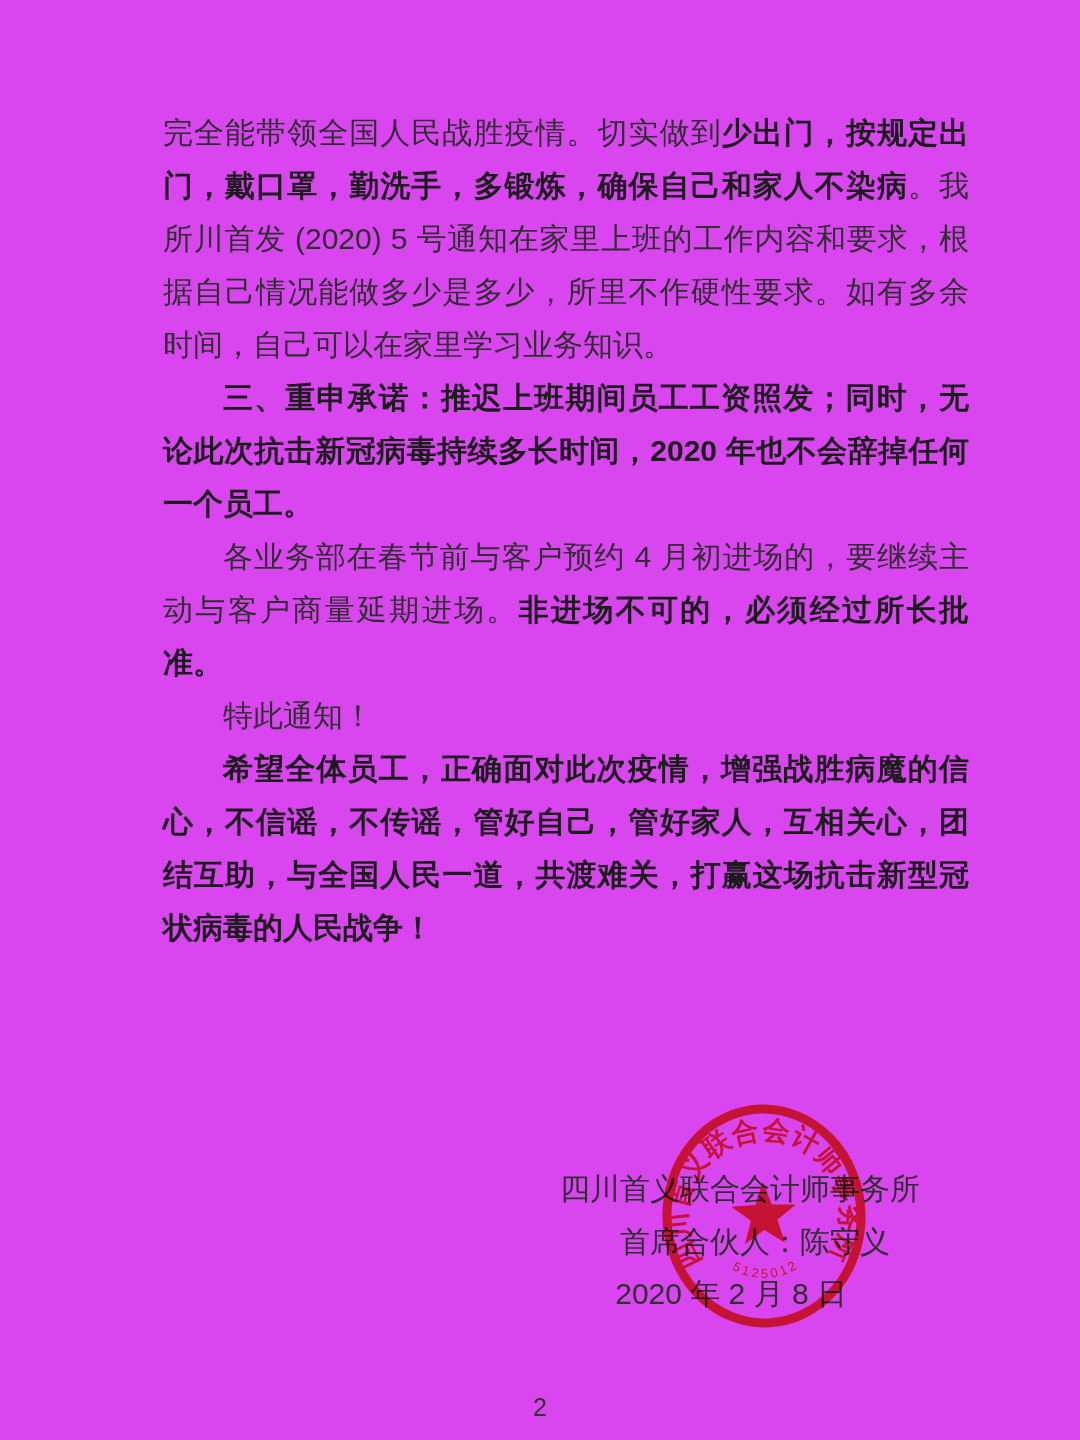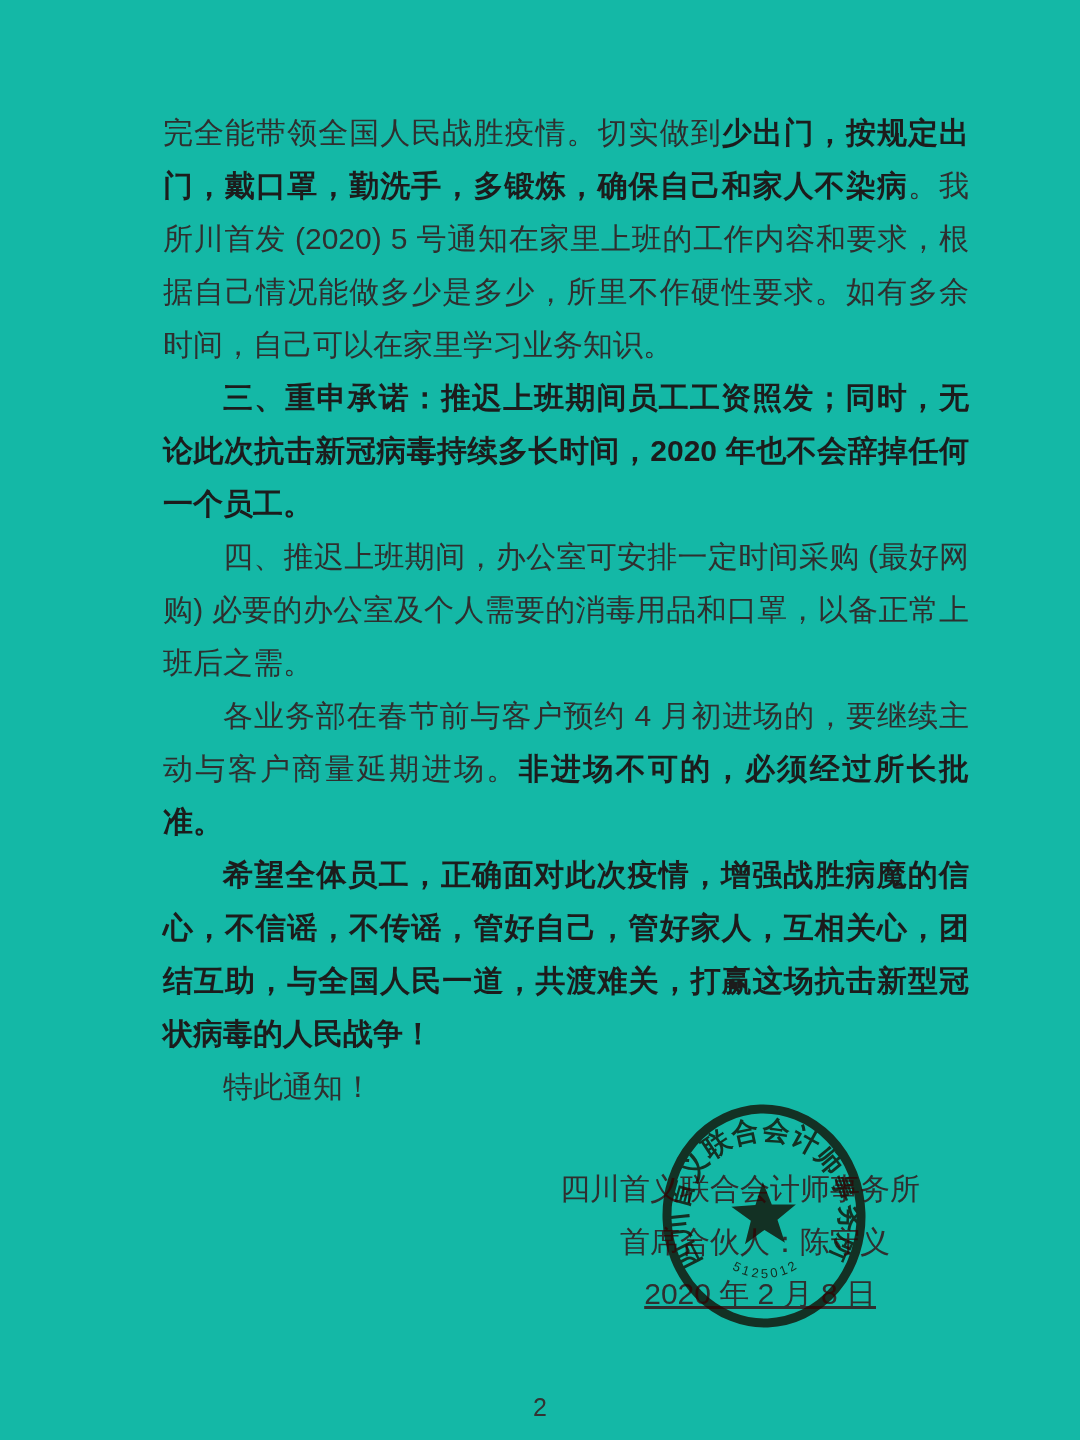--- a/index.html
+++ b/index.html
@@ -1,20 +1,20 @@
 <!DOCTYPE html>
 <html><head>
 <meta charset="utf-8">
 <style>
   html,body{margin:0;padding:0;background:#888;}
   .page{
     position:relative;
     width:1080px;height:1440px;
     margin:0 auto;
-    background:#14b8a6;
+    background:#d946ef;
     font-family:"Liberation Sans","DejaVu Sans",sans-serif;
     color:#2f2f2f;
     overflow:hidden;
   }
   .content{
     position:absolute;
     left:163px;top:106px;width:806px;
     font-size:30px;line-height:53px;
     text-align:justify;
     text-justify:inter-ideograph;
@@ -26,21 +26,21 @@
   .run-normal{font-weight:400;}
   .signature{
     position:absolute;
     top:1163px;right:160px;
     text-align:right;
     font-size:30px;line-height:52.5px;
     color:#2f2f2f;
     white-space:nowrap;
   }
   .sig-signer{margin-right:30px;}
-  .sig-date{margin-right:44px;text-decoration:underline;}
+  .sig-date{margin-right:73px;}
   .stamp{
     position:absolute;
     left:634px;top:1086px;
     width:260px;height:260px;
     mix-blend-mode:multiply;
     opacity:.88;
     transform:rotate(-2deg);
   }
   .page-number{
     position:absolute;
@@ -50,24 +50,23 @@
   }
 </style>
 </head>
 <body>
 
 <div class="page">
 
   <div class="content">
     <p class="para no-indent"><span class="run-normal">完全能带领全国人民战胜疫情。切实做到</span><span class="run-bold">少出门，按规定出门，戴口罩，勤洗手，多锻炼，确保自己和家人不染病</span><span class="run-normal">。我所川首发 (2020) 5 号通知在家里上班的工作内容和要求，根据自己情况能做多少是多少，所里不作硬性要求。如有多余时间，自己可以在家里学习业务知识。</span></p>
     <p class="para"><span class="run-bold">三、重申承诺：推迟上班期间员工工资照发；同时，无论此次抗击新冠病毒持续多长时间，2020 年也不会辞掉任何一个员工。</span></p>
-    <p class="para"><span class="run-normal">四、推迟上班期间，办公室可安排一定时间采购 (最好网购) 必要的办公室及个人需要的消毒用品和口罩，以备正常上班后之需。</span></p>
     <p class="para"><span class="run-normal">各业务部在春节前与客户预约 4 月初进场的，要继续主动与客户商量延期进场。</span><span class="run-bold">非进场不可的，必须经过所长批准。</span></p>
+    <p class="para"><span class="run-normal">特此通知！</span></p>
     <p class="para"><span class="run-bold">希望全体员工，正确面对此次疫情，增强战胜病魔的信心，不信谣，不传谣，管好自己，管好家人，互相关心，团结互助，与全国人民一道，共渡难关，打赢这场抗击新型冠状病毒的人民战争！</span></p>
-    <p class="para"><span class="run-normal">特此通知！</span></p>
   </div>
 
   <div class="signature">
     <div class="sig-org">四川首义联合会计师事务所</div>
     <div class="sig-signer">首席合伙人：陈守义</div>
     <div class="sig-date">2020 年 2 月 8 日</div>
   </div>
 
   <svg class="stamp" viewBox="-130 -130 260 260" xmlns="http://www.w3.org/2000/svg">
     <ellipse cx="0" cy="0" rx="97" ry="107" fill="none" stroke="#e5291a" stroke-width="9"></ellipse>

